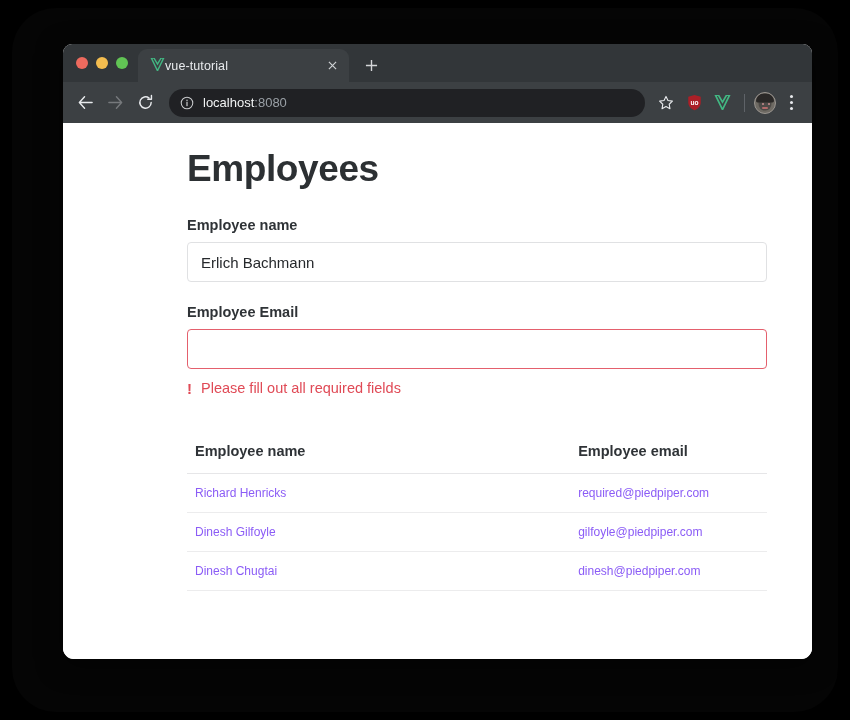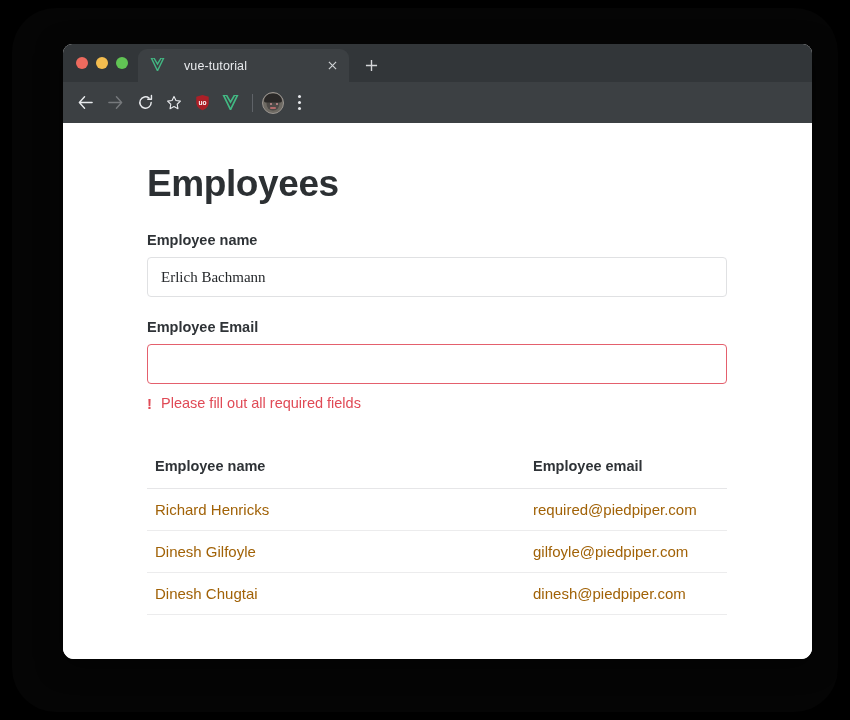--- a/index.html
+++ b/index.html
@@ -74,21 +74,21 @@
   .vue-logo-svg { flex: 0 0 auto; }
 
   #tab-title {
     flex: 1 1 auto;
     color: #e8eaed;
     font-size: 12.5px;
     letter-spacing: .1px;
     white-space: nowrap;
     overflow: hidden;
     text-overflow: ellipsis;
-    margin-left: 19px;
+    margin-left: 0;
   }
 
   #tab-close {
     flex: 0 0 auto;
     width: 18px; height: 18px;
     display: flex; align-items: center; justify-content: center;
     color: #cfd2d4;
     border-radius: 50%;
   }
 
@@ -205,21 +205,22 @@
 
   
   #viewport {
     height: 536px;
     background: #ffffff;
     overflow: hidden;
     position: relative;
   }
 
   #page {
-    padding: 42px 0 0 84px;
+    padding: 27px 0 0 84px;
+    margin-left: 40px;
   }
 
   #page-title {
     font-size: 37px;
     font-weight: bold;
     color: #2c3033;
     letter-spacing: -0.4px;
     line-height: 1.0;
     margin-bottom: 30px;
   }
@@ -231,21 +232,21 @@
     font-weight: bold;
     color: #2f3337;
     margin-bottom: 9px;
   }
 
   .text-input {
     display: block;
     width: 580px;
     height: 40px;
     padding: 0 13px;
-    font-family: Liberation Serif, serif;
+    font-family: Liberation Sans, sans-serif;
     font-size: 15px;
     color: #26292c;
     background: #ffffff;
     border: 1px solid #e0e1e3;
     border-radius: 4px;
     outline: none;
   }
   .text-input.invalid { border: 1.5px solid #e4606d; }
 
   #name-field-wrap { margin-bottom: 22px; }
@@ -287,22 +288,22 @@
   }
   #employee-table th {
     text-align: left;
     font-size: 14.5px;
     font-weight: bold;
     color: #2f3337;
     padding: 0 0 14px 8px;
     border-bottom: 1px solid #e6e6e8;
   }
   #employee-table td {
-    font-size: 15px;
-    color: #a16207;
+    font-size: 12px;
+    color: #8b5cf6;
     padding: 12px 0 12px 8px;
     border-bottom: 1px solid #ececed;
   }
   #employee-table th:nth-child(2),
   #employee-table td:nth-child(2) { padding-left: 255px; }
 </style>
 </head>
 <body>
 
 <div id="device-frame">
@@ -352,20 +353,30 @@
         </svg>
       </div>
 
       <div class="nav-btn">
         <svg width="17" height="17" viewBox="0 0 18 18">
           <path d="M15 9a6 6 0 1 1-2.2-4.65" stroke="#e8eaed" stroke-width="1.5" fill="none" stroke-linecap="round"></path>
           <path d="M15.3 1.6v3.9h-3.9" stroke="#e8eaed" stroke-width="1.5" fill="none" stroke-linecap="round" stroke-linejoin="round"></path>
         </svg>
       </div>
 
+      <div id="omnibox">
+        <span id="site-info-icon">
+          <svg width="14" height="14" viewBox="0 0 16 16">
+            <circle cx="8" cy="8" r="6.6" fill="none" stroke="#c8cacc" stroke-width="1.2"></circle>
+            <rect x="7.3" y="6.6" width="1.4" height="5" fill="#c8cacc"></rect>
+            <rect x="7.3" y="4.2" width="1.4" height="1.6" fill="#c8cacc"></rect>
+          </svg>
+        </span>
+        <span id="url-text"><span>localhost</span><span class="dim">:8080</span></span>
+      </div>
 
       <div id="bookmark-star">
         <svg width="16" height="16" viewBox="0 0 18 18">
           <path d="M9 1.6l2.2 4.6 5 .7-3.6 3.5.85 5-4.45-2.4-4.45 2.4.85-5L1.8 6.9l5-.7z" fill="none" stroke="#e8eaed" stroke-width="1.25" stroke-linejoin="round"></path>
         </svg>
       </div>
 
       <div class="ext-icon">
         <svg width="17" height="17" viewBox="0 0 18 18">
           <path d="M9 1L15.6 3v6.1C15.6 13 12.7 16 9 17.2 5.3 16 2.4 13 2.4 9.1V3z" fill="#ab1f27"></path>

